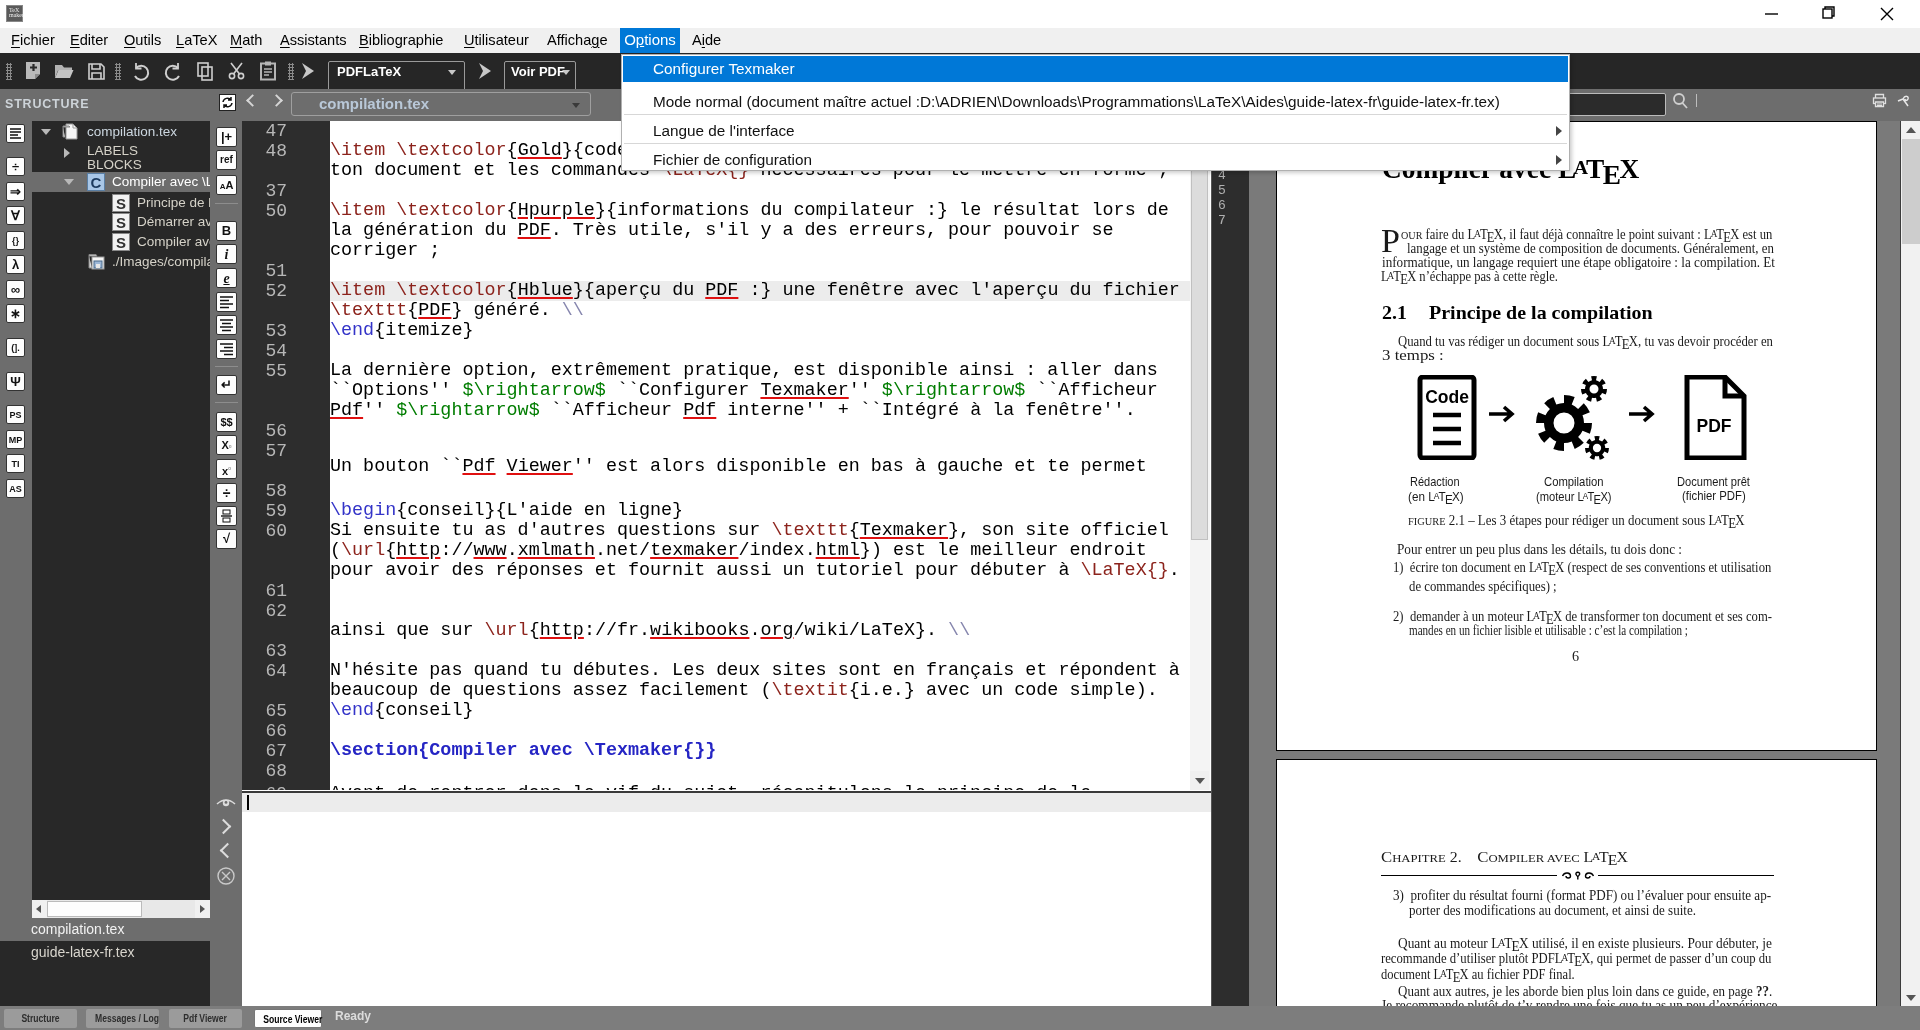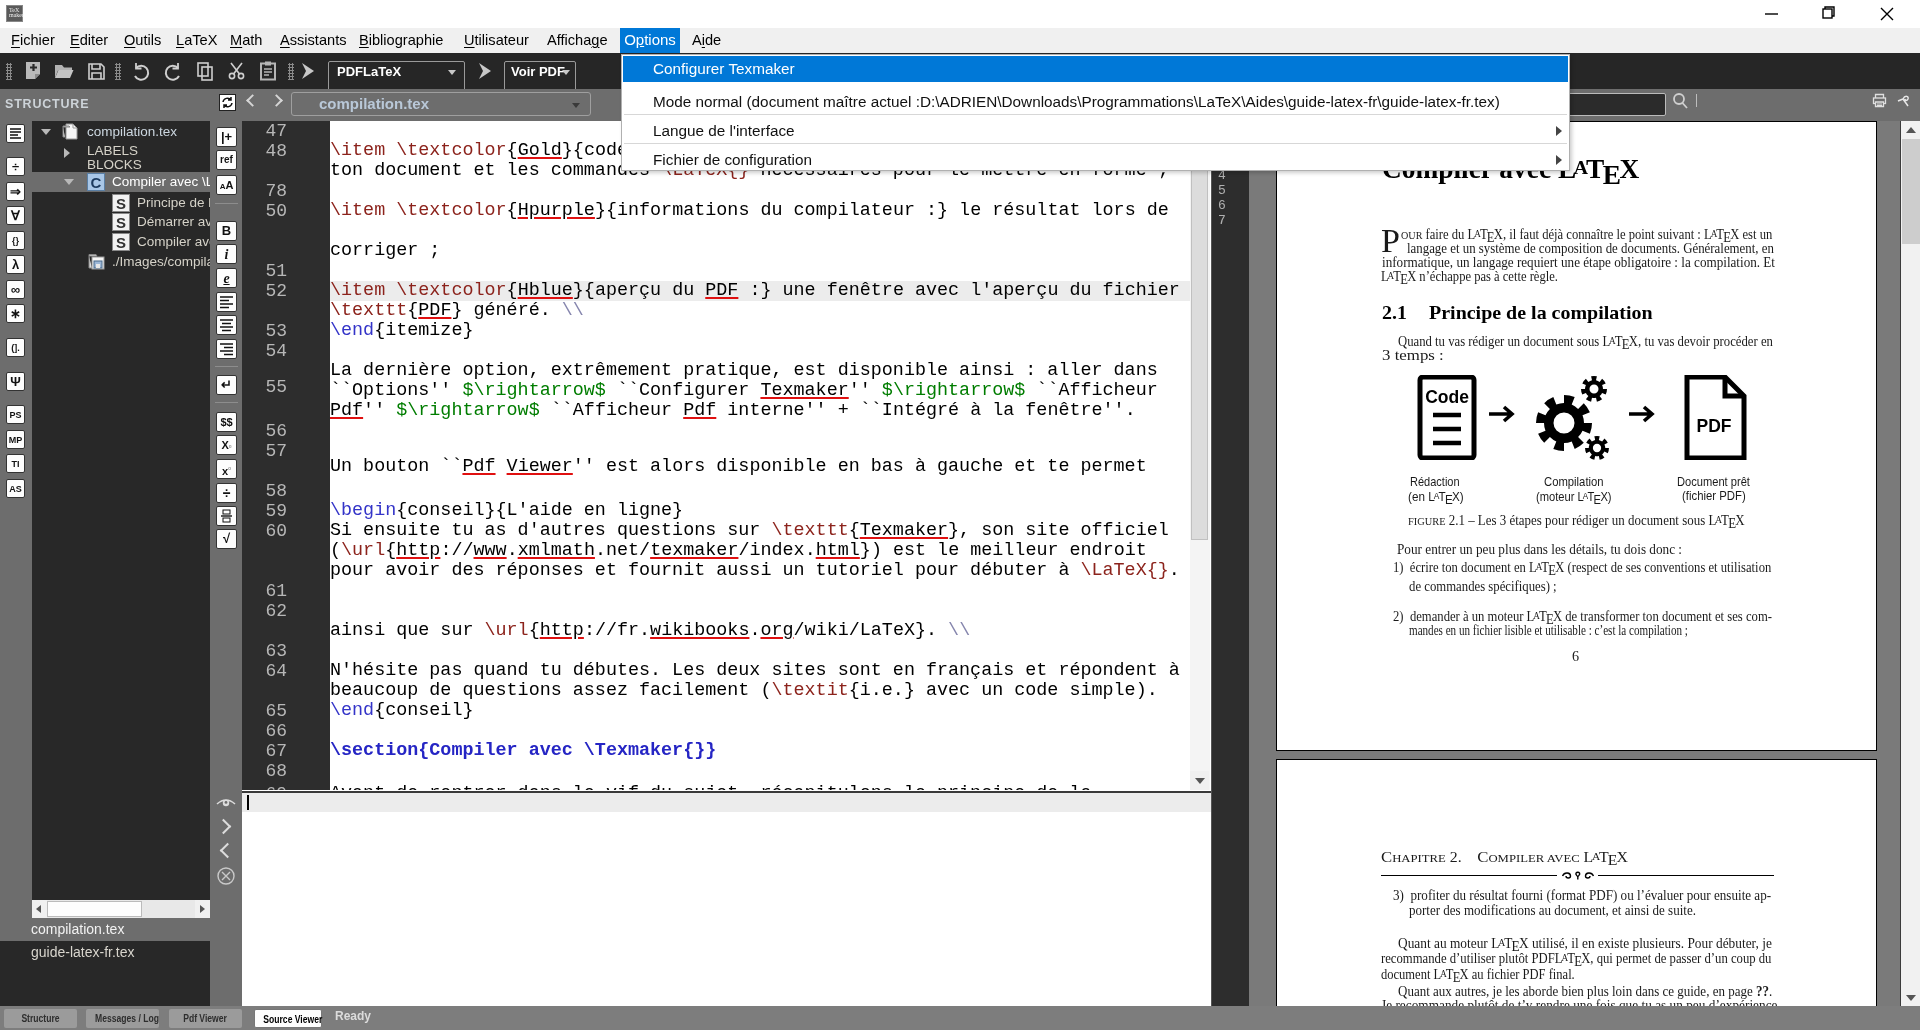--- a/index.html
+++ b/index.html
@@ -298,44 +298,45 @@
         <circle cx="10" cy="10" r="8" fill="none" stroke="#c9c9c9" stroke-width="1.4"></circle>
         <path d="M6,6 l8,8 M14,6 l-8,8" stroke="#c9c9c9" stroke-width="1.4"></path>
       </svg>
 </div>
 <div id="editor">
  <div id="gutterbg"></div>
  <div id="hl"></div>
 
 <div class="gn" style="top:0px">47</div>
 <div class="gn" style="top:20px">48</div>
-<div class="gn" style="top:60px">78</div>
+<div class="gn" style="top:60px">37</div>
 <div class="gn" style="top:80px">50</div>
 <div class="gn" style="top:140px">51</div>
 <div class="gn" style="top:160px">52</div>
 <div class="gn" style="top:200px">53</div>
 <div class="gn" style="top:220px">54</div>
-<div class="gn" style="top:256px">55</div>
+<div class="gn" style="top:240px">55</div>
 <div class="gn" style="top:300px">56</div>
 <div class="gn" style="top:320px">57</div>
 <div class="gn" style="top:360px">58</div>
 <div class="gn" style="top:380px">59</div>
 <div class="gn" style="top:400px">60</div>
 <div class="gn" style="top:460px">61</div>
 <div class="gn" style="top:480px">62</div>
 <div class="gn" style="top:520px">63</div>
 <div class="gn" style="top:540px">64</div>
 <div class="gn" style="top:580px">65</div>
 <div class="gn" style="top:600px">66</div>
 <div class="gn" style="top:620px">67</div>
 <div class="gn" style="top:640px">68</div>
 <div class="gn" style="top:663px">69</div>
  <div class="cl" style="top:20px"><span class="k">\item \textcolor</span><span class="n">{</span><span class="s">Gold</span><span class="n">}{</span><span class="n">code source :} c'est le fichier sur lequel tu travailles pour</span></div>
 <div class="cl" style="top:40px"><span class="n">ton document et les commandes </span><span class="k">\LaTeX{}</span><span class="n"> nécessaires pour le mettre en forme ;</span></div>
 <div class="cl" style="top:80px"><span class="k">\item \textcolor</span><span class="n">{</span><span class="s">Hpurple</span><span class="n">}{informations du compilateur :} le résultat lors de</span></div>
+<div class="cl" style="top:100px"><span class="n">la génération du </span><span class="s">PDF</span><span class="n">. Très utile, s'il y a des erreurs, pour pouvoir se</span></div>
 <div class="cl" style="top:120px"><span class="n">corriger ;</span></div>
 <div class="cl" style="top:160px"><span class="k">\item \textcolor</span><span class="n">{</span><span class="s">Hblue</span><span class="n">}{aperçu du </span><span class="s">PDF</span><span class="n"> :} une fenêtre avec l'aperçu du fichier</span></div>
 <div class="cl" style="top:180px"><span class="k">\texttt</span><span class="n">{</span><span class="s">PDF</span><span class="n">} généré. </span><span class="w">\\</span></div>
 <div class="cl" style="top:200px"><span class="b">\end</span><span class="n">{itemize}</span></div>
 <div class="cl" style="top:260px"><span class="n">``Options'' </span><span class="g">$\rightarrow$</span><span class="n"> ``Configurer </span><span class="s">Texmaker</span><span class="n">'' </span><span class="g">$\rightarrow$</span><span class="n"> ``Afficheur</span></div>
 <div class="cl" style="top:240px"><span class="n">La dernière option, extrêmement pratique, est disponible ainsi : aller dans</span></div>
 <div class="cl" style="top:280px"><span class="s">Pdf</span><span class="n">'' </span><span class="g">$\rightarrow$</span><span class="n"> ``Afficheur </span><span class="s">Pdf</span><span class="n"> interne'' + ``Intégré à la fenêtre''.</span></div>
 <div class="cl" style="top:336px"><span class="n">Un bouton ``</span><span class="s">Pdf</span><span class="n"> </span><span class="s">Viewer</span><span class="n">'' est alors disponible en bas à gauche et te permet</span></div>
 <div class="cl" style="top:380px"><span class="b">\begin</span><span class="n">{conseil}{L'aide en ligne}</span></div>
 <div class="cl" style="top:400px"><span class="n">Si ensuite tu as d'autres questions sur </span><span class="k">\texttt</span><span class="n">{</span><span class="s">Texmaker</span><span class="n">}, son site officiel</span></div>

